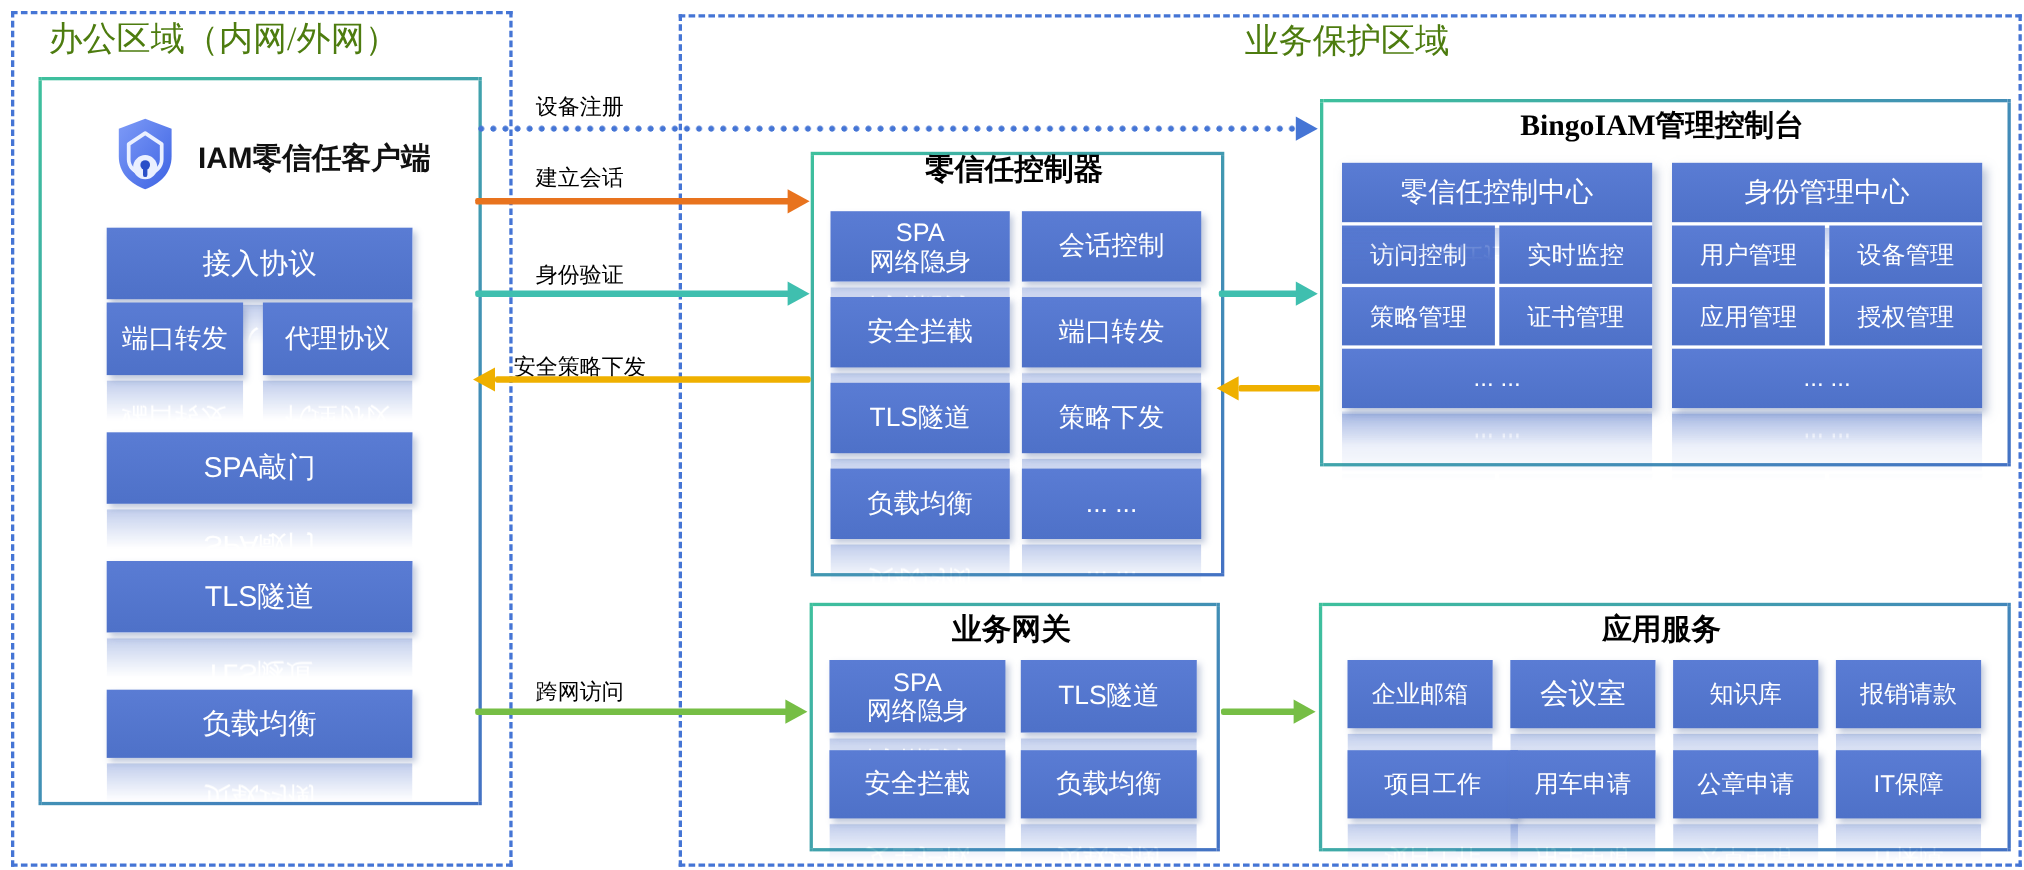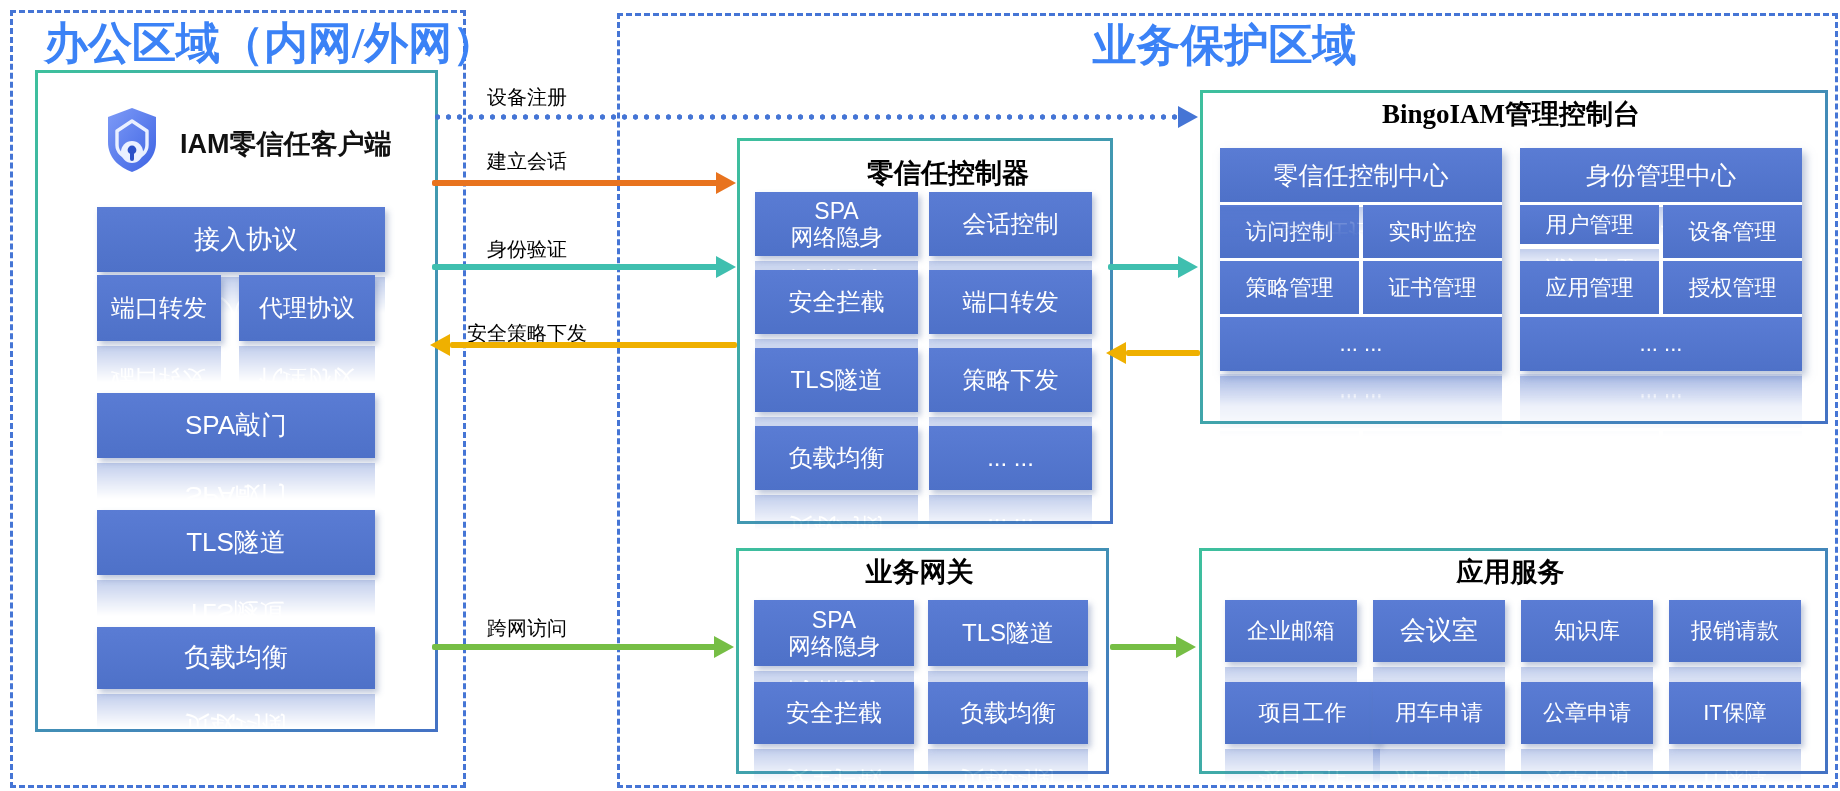--- a/index.html
+++ b/index.html
@@ -1,20 +1,20 @@
 <!DOCTYPE html>
 <html><head>
 <meta charset="utf-8">
 <style>
   html,body{margin:0;padding:0;background:#fff;}
   .canvas{position:relative;width:1840px;height:791px;background:#fff;overflow:hidden;
           font-family:"Liberation Sans",sans-serif;}
   .region{position:absolute;border:3px dashed #4575D5;background:transparent;}
-  .rtitle{position:absolute;font-family:"Liberation Serif",serif;font-weight:bold;
-          font-size:44px;color:#3b82f6;white-space:nowrap;}
+  .rtitle{position:absolute;font-family:"Liberation Serif",serif;font-weight:normal;
+          font-size:31px;color:#4d7c0f;white-space:nowrap;}
   .panel{position:absolute;background:#fff;border:3px solid #4BAF9E;
          border-image:linear-gradient(135deg,#3EC09D,#4472C4) 1;}
   .ptitle{position:absolute;text-align:center;font-family:"Liberation Serif",serif;
           font-weight:bold;font-size:27px;color:#000;}
   .cell{position:absolute;background:linear-gradient(180deg,#5A7CD4,#4E71C8);color:#fff;
         display:flex;align-items:center;justify-content:center;text-align:center;
         white-space:pre-line;line-height:1.15;
         box-shadow:3px 4px 6px rgba(110,130,175,.45);
         -webkit-box-reflect:below 5px linear-gradient(transparent 45%, rgba(0,0,0,.35));}
   .cell.flat{box-shadow:none;-webkit-box-reflect:none;}
@@ -54,29 +54,29 @@
       </linearGradient>
     </defs>
     <path d="M32 3 L56 12 V37 C56 53 45 62 32 67 C19 62 8 53 8 37 V12 Z" fill="url(#shieldGrad)"></path>
     <path d="M17 26 L32 16 L47 26 V40 C47 47 41 52 32 55 C23 52 17 47 17 40 Z" fill="none" stroke="#EAF0FF" stroke-width="3.4" stroke-linejoin="round"></path>
     <circle cx="32" cy="47" r="11" fill="#EAF0FF"></circle>
     <circle cx="32" cy="45" r="4.4" fill="#2B50C8"></circle>
     <rect x="30" y="47" width="4" height="9" rx="2" fill="#2B50C8"></rect>
   </svg>
   <div class="client-title" style="left:180px;top:126px;">IAM零信任客户端</div>
 
-  <div class="cell" style="left:97px;top:207px;width:278px;height:65px;font-size:26px;padding-left:10px;">接入协议</div>
+  <div class="cell" style="left:97px;top:207px;width:278px;height:65px;font-size:26px;">接入协议</div>
   <div class="cell" style="left:97px;top:275px;width:124px;height:66px;font-size:24px;">端口转发</div>
   <div class="cell" style="left:239px;top:275px;width:136px;height:66px;font-size:24px;">代理协议</div>
   <div class="cell" style="left:97px;top:393px;width:278px;height:65px;font-size:26px;text-align:center;">SPA敲门</div>
   <div class="cell" style="left:97px;top:510px;width:278px;height:65px;font-size:26px;">TLS隧道</div>
   <div class="cell" style="left:97px;top:627px;width:278px;height:62px;font-size:26px;">负载均衡</div>
 
   <div class="panel" style="left:737px;top:138px;width:370px;height:380px;"></div>
-  <div class="ptitle" style="left:737px;top:155px;width:370px;margin-left:26px;">零信任控制器</div>
+  <div class="ptitle" style="left:737px;top:136px;width:370px;">零信任控制器</div>
   <div class="cell" style="left:755px;top:192px;width:163px;height:64px;font-size:23px;">SPA
 网络隐身</div>
   <div class="cell" style="left:929px;top:192px;width:163px;height:64px;font-size:24px;">会话控制</div>
   <div class="cell" style="left:755px;top:270px;width:163px;height:64px;font-size:24px;">安全拦截</div>
   <div class="cell" style="left:929px;top:270px;width:163px;height:64px;font-size:24px;">端口转发</div>
   <div class="cell" style="left:755px;top:348px;width:163px;height:64px;font-size:24px;">TLS隧道</div>
   <div class="cell" style="left:929px;top:348px;width:163px;height:64px;font-size:24px;">策略下发</div>
   <div class="cell" style="left:755px;top:426px;width:163px;height:64px;font-size:24px;">负载均衡</div>
   <div class="cell" style="left:929px;top:426px;width:163px;height:64px;font-size:24px;">... ...</div>
 
@@ -87,21 +87,21 @@
     <div class="cell flat" style="left:0;top:57px;width:139px;height:53px;font-size:22px;">访问控制</div>
     <div class="cell flat" style="left:0;top:0;width:282px;height:54px;font-size:25px;">零信任控制中心</div>
     <div class="cell flat" style="left:143px;top:57px;width:139px;height:53px;font-size:22px;">实时监控</div>
     <div class="cell flat" style="left:0;top:113px;width:139px;height:53px;font-size:22px;">策略管理</div>
     <div class="cell flat" style="left:143px;top:113px;width:139px;height:53px;font-size:22px;">证书管理</div>
     <div class="cell flat" style="left:0;top:169px;width:282px;height:54px;font-size:22px;">... ...</div>
   </div>
 
   <div class="console-panel" style="left:1520px;top:148px;width:282px;height:223px;">
     <div class="cell flat" style="left:0;top:0;width:282px;height:54px;font-size:25px;">身份管理中心</div>
-    <div class="cell flat" style="left:0;top:57px;width:139px;height:39px;font-size:22px;">用户管理</div>
+    <div class="cell flat" style="left:0;top:57px;width:139px;height:53px;font-size:22px;">用户管理</div>
     <div class="cell flat" style="left:143px;top:57px;width:139px;height:53px;font-size:22px;">设备管理</div>
     <div class="cell flat" style="left:0;top:113px;width:139px;height:53px;font-size:22px;">应用管理</div>
     <div class="cell flat" style="left:143px;top:113px;width:139px;height:53px;font-size:22px;">授权管理</div>
     <div class="cell flat" style="left:0;top:169px;width:282px;height:54px;font-size:22px;">... ...</div>
   </div>
 
   <div class="panel" style="left:736px;top:548px;width:367px;height:220px;"></div>
   <div class="ptitle" style="left:736px;top:554px;width:367px;">业务网关</div>
   <div class="cell" style="left:754px;top:600px;width:160px;height:66px;font-size:23px;">SPA
 网络隐身</div>

